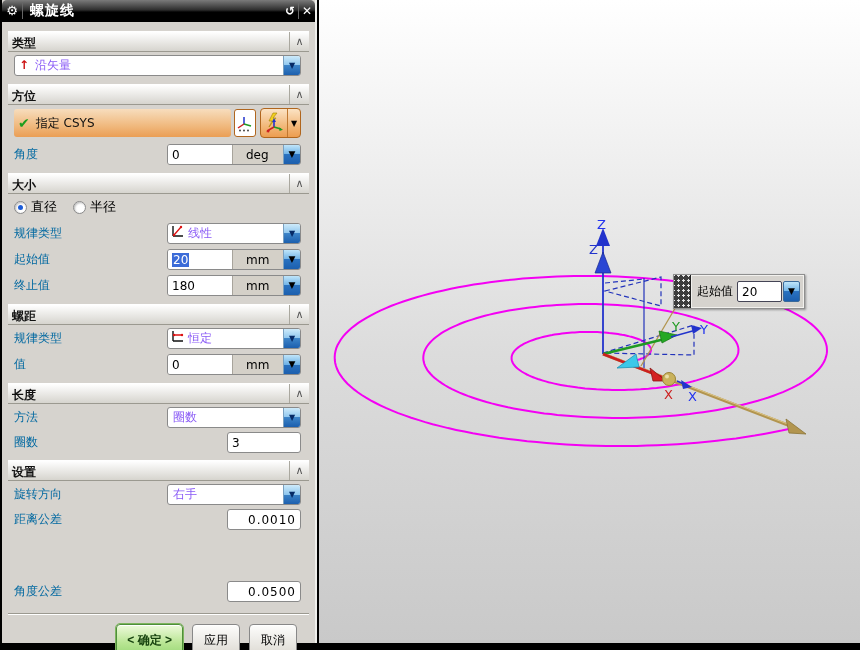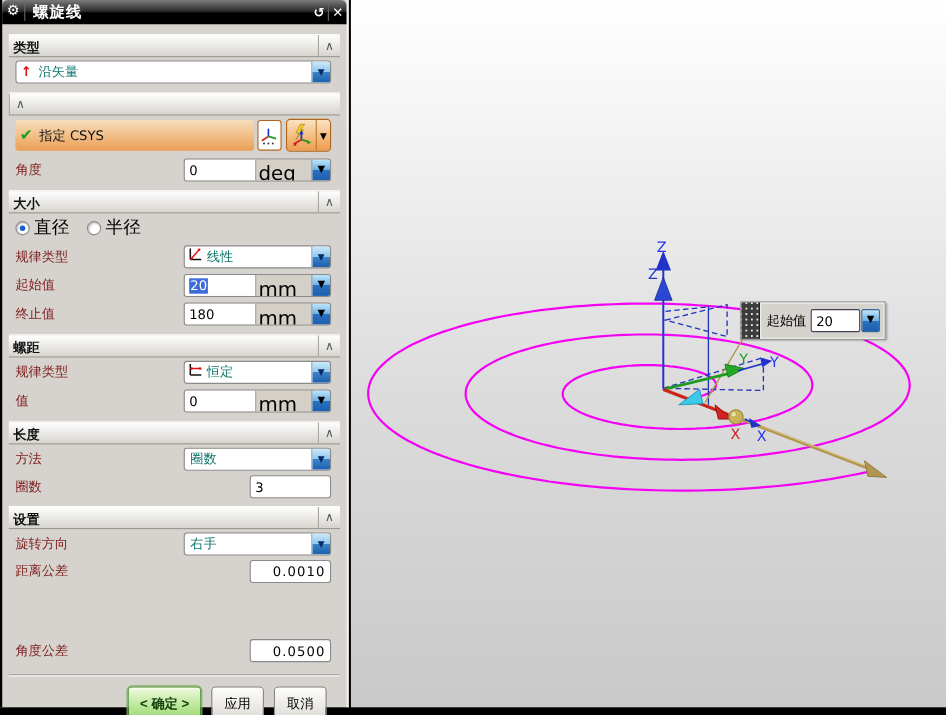--- a/index.html
+++ b/index.html
@@ -16,35 +16,35 @@
   .tb-title { flex:1; font-weight:bold; font-size:14px; padding-left:7px; letter-spacing:1px; }
   .tb-btn { width:16px; text-align:center; font-size:12px; font-weight:bold; cursor:pointer; }
 
   .dlg-body { padding:3px 6px 0 6px; }
   .sec-hdr { margin-top:6px; height:21px; display:flex; background:linear-gradient(#ffffff,#d6d4ce);
              border-top:1px solid #fff; border-bottom:1px solid #9b9990;gap:40px; }
   .sec-hdr .sec-title { flex:1; font-size:12px; font-weight:bold; color:#111; padding:3px 0 0 4px; }
   .sec-hdr .collapse { width:20px; border-left:1px solid #aaa89f; color:#555; font-size:11px;
                        text-align:center; padding-top:3px; cursor:pointer; }
   .row { display:flex; align-items:center; height:26px; padding:0 8px 0 6px; }
-  .row .lbl { font-size:12px; color:#7f1d1d; }
+  .row .lbl { font-size:12px; color:#0369a1; }
   .row .spring { flex:1; }
 
   .combo { display:flex; align-items:center; height:21px; background:#fff;
            border:1px solid #8a8a8a; border-radius:3px; overflow:hidden; }
   .combo .c-ico { width:18px; text-align:center; font-size:12px; }
-  .combo .c-txt { flex:1; font-size:12px; padding-left:2px; color:#0f766e; white-space:nowrap; }
+  .combo .c-txt { flex:1; font-size:12px; padding-left:2px; color:#8b5cf6; white-space:nowrap; }
   .combo .c-arrow { width:17px; height:100%; background:linear-gradient(#cdeafa,#8ec6ee 50%,#3d84c8 50%,#1c5fae);
            border-left:1px solid #7aa0c0; color:#062a66; font-size:8px; text-align:center; line-height:20px; cursor:pointer; }
   .combo-full { width:288px; }
   .combo-mid { width:134px; }
 
   .unitgroup { display:flex; height:21px; border:1px solid #8a8a8a; border-radius:3px; overflow:hidden; width:134px; }
   .unitgroup .u-input { width:64px; background:#fff; font-size:12px; padding:3px 0 0 4px; }
-  .unitgroup .u-unit { width:51px; background:#d4d0c8; border-left:1px solid #a8a49c; font-size:18px; padding:3px 0 0 2px; }
+  .unitgroup .u-unit { width:51px; background:#d4d0c8; border-left:1px solid #a8a49c; font-size:12px; padding:3px 0 0 13px; }
   .unitgroup .u-btn { width:17px; background:linear-gradient(#bfe5fa,#6db1e6 50%,#2a72c0 50%,#1c5fae);
            border-left:1px solid #7aa0c0; color:#000; font-size:9px; text-align:center; line-height:19px; cursor:pointer; }
   .sel { background:#3c6cd8; color:#fff; padding:0 1px; }
 
   .plain-input { height:21px; width:74px; background:#fff; border:1px solid #8a8a8a; border-radius:3px;
                  font-size:12px; padding:3px 4px 0 4px; }
   .t-right { text-align:right; letter-spacing:1px; }
 
   .csys-row { height:36px; align-items:center; }
   .csys-sel { display:flex; align-items:center; width:242px; height:28px; border-radius:3px;
@@ -57,21 +57,21 @@
               background:linear-gradient(#fbe3c4,#f2b87a 60%,#ec9d50); }
   .csys-group .g-main { width:26px; display:flex; align-items:center; justify-content:center; cursor:pointer; }
   .csys-group .g-drop { width:13px; border-left:1px solid #c07830; color:#000; font-size:8px;
               display:flex; align-items:center; justify-content:center; cursor:pointer; }
 
   .radio { display:flex; align-items:center; margin-right:16px; cursor:pointer; }
   .radio .ring { width:13px; height:13px; border-radius:50%; background:#fff;
                  border:1px solid #8a8a8a; box-shadow:inset 1px 1px 2px #bbb; margin-right:4px; position:relative; }
   .radio.on .ring::after { content:""; position:absolute; left:3px; top:3px; width:5px; height:5px;
                  border-radius:50%; background:#1b5cd8; }
-  .radio .r-lbl { font-size:16px; }
+  .radio .r-lbl { font-size:13px; }
 
   .btn-groove { margin-top:10px; border-top:1px solid #9b9990; border-bottom:1px solid #fff; }
   .btn-row { display:flex; justify-content:flex-end; align-items:center; gap:9px; padding:9px 12px 0 0; }
   .pushbtn { height:32px; min-width:48px; padding:0 10px; font-size:12px; border-radius:4px;
              background:linear-gradient(#fdfdfc,#dddad3); border:1px solid #888;
              box-shadow:inset 0 1px 0 #fff; cursor:pointer; color:#000; }
   .pushbtn.ok { background:linear-gradient(#eefadc,#b8e593 60%,#9bd877); border:1px solid #4e8f3a;
              outline:1px solid #7db45e; color:#17430f; font-weight:bold; }
 
   
@@ -113,20 +113,21 @@
     </div>
     <div class="row">
       <div class="combo combo-full" style="margin:0 auto;">
         <span class="c-ico" style="color:#cc1111;font-weight:bold;">↑</span>
         <span class="c-txt">沿矢量</span>
         <span class="c-arrow">▼</span>
       </div>
     </div>
 
     <div class="sec-hdr">
+      <span class="sec-title">方位</span>
       <span class="collapse">∧</span>
     </div>
     <div class="row csys-row">
       <div class="csys-sel">
         <span class="chk">✔</span>
         <span class="txt">指定 CSYS</span>
       </div>
       <div class="csys-btn">
         <svg width="18" height="18" viewBox="0 0 18 18">
           <line x1="8" y1="3" x2="8" y2="10" stroke="#2233cc" stroke-width="1.5"></line>

